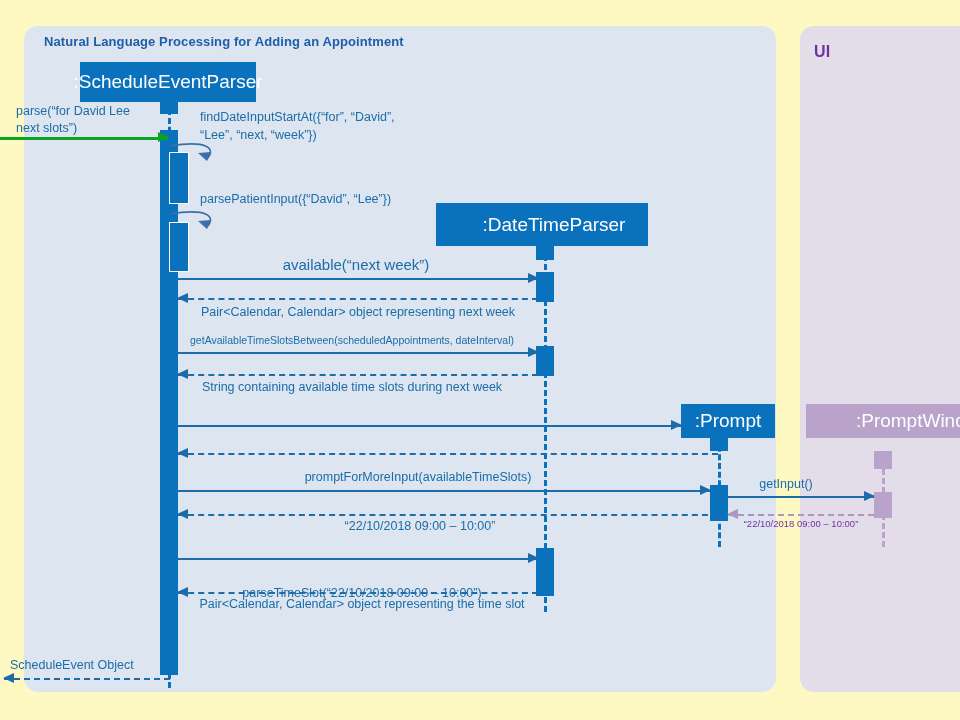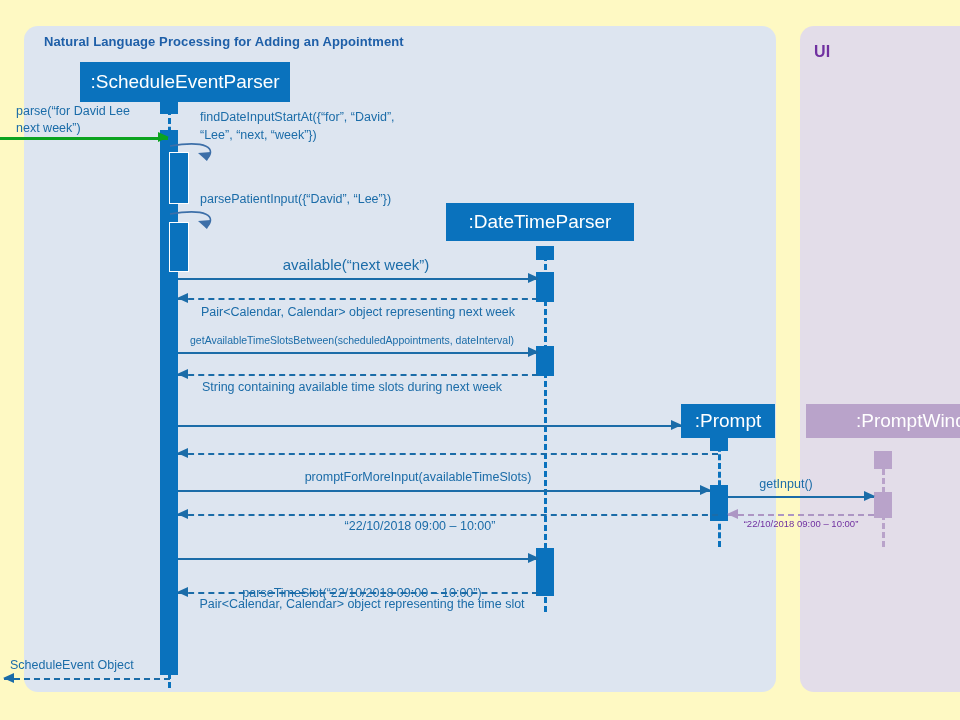--- a/index.html
+++ b/index.html
@@ -90,38 +90,38 @@
   <div class="act blue" style="left:536px;top:272px;width:18px;height:30px;"></div>
   <div class="act blue" style="left:536px;top:346px;width:18px;height:30px;"></div>
   <div class="act blue" style="left:536px;top:548px;width:18px;height:48px;"></div>
 
   <div class="stub blue" style="left:710px;top:437px;width:18px;height:14px;"></div>
   <div class="act blue" style="left:710px;top:485px;width:18px;height:36px;"></div>
 
   <div class="stub purple" style="left:874px;top:451px;width:18px;height:18px;"></div>
   <div class="act purple" style="left:874px;top:492px;width:18px;height:26px;"></div>
 
-  <div class="head blue" id="head-sep" style="left:80px;top:62px;width:210px;height:40px;">
+  <div class="head blue" id="head-sep" style="left:80px;top:62px;width:176px;height:40px;">
     <span>:ScheduleEventParser</span>
   </div>
 
-  <div class="head blue" id="head-dtp" style="left:446px;top:203px;width:188px;height:38px;">
+  <div class="head blue" id="head-dtp" style="left:436px;top:203px;width:188px;height:43px;padding-left:24px;">
     <span>:DateTimeParser</span>
   </div>
 
   <div class="head blue" id="head-prompt" style="left:681px;top:404px;width:94px;height:34px;">
     <span>:Prompt</span>
   </div>
 
   <div class="head purple" id="head-pw" style="left:806px;top:404px;width:154px;height:34px;">
     <span>:PromptWindow</span>
   </div>
 
   <div class="label" style="left:16px;top:104px;">parse(“for David Lee</div>
-  <div class="label" style="left:16px;top:121px;">next week”)</div>
+  <div class="label" style="left:16px;top:121px;">next slots”)</div>
   <div class="msg solid green-l" style="left:0px;top:137px;width:168px;">
     <div class="shaft"></div>
       <div class="head-r"></div>
   </div>
 
   <div class="label" style="left:200px;top:110px;">findDateInputStartAt({“for”, “David”,</div>
   <div class="label" style="left:200px;top:128px;">“Lee”, “next, “week”})</div>
   <svg class="selfarc" style="left:166px;top:140px;" width="60" height="30" viewBox="0 0 60 30">
     <path d="M4,6 C40,0 52,8 40,20" fill="none" stroke="#3d6fa8" stroke-width="1.6"></path>
     <path d="M41,21 L32,13 L45,12 Z" fill="#3d6fa8"></path>

